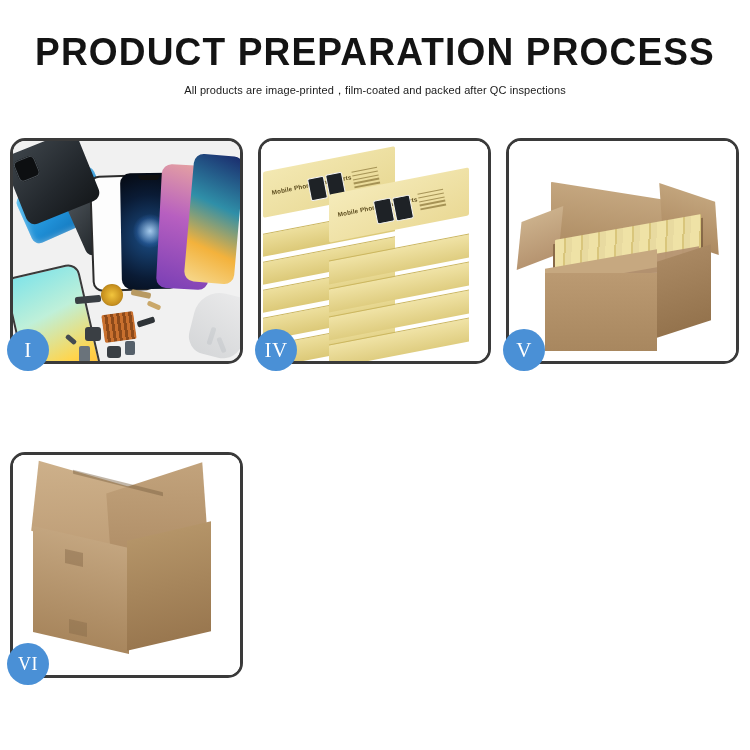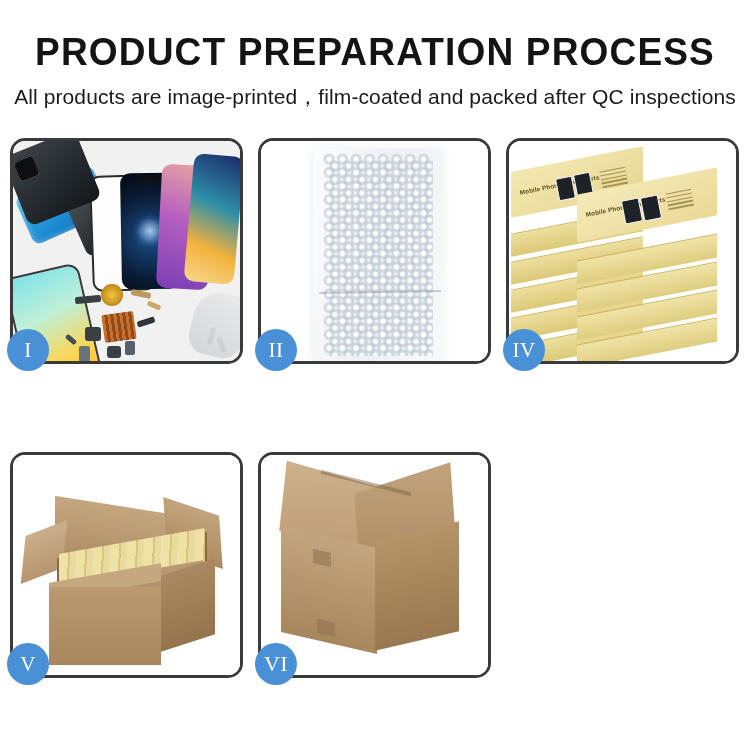--- a/index.html
+++ b/index.html
@@ -15,21 +15,21 @@
   .title{
     margin:0;padding-top:32px;
     font-family:"Liberation Sans", sans-serif;
     font-size:39px;font-weight:700;letter-spacing:1.2px;
     color:#141414;line-height:1.0;
     transform:scaleX(0.95);transform-origin:center top;
     white-space:nowrap;
   }
   .subtitle{
     margin:0;padding-top:12px;
-    font-size:21px;font-weight:400;color:#1a1a1a;
+    font-size:11px;font-weight:400;color:#1a1a1a;
     letter-spacing:0.1px;white-space:nowrap;
   }
 
   
   .grid{
     position:absolute;left:10px;top:138px;
     width:730px;height:540px;
     display:grid;
     grid-template-columns:233px 233px 233px;
     grid-template-rows:226px 226px;
@@ -54,21 +54,21 @@
   .badge{
     position:absolute;left:-6px;bottom:-10px;
     width:42px;height:42px;border-radius:50%;
     background:#4a90d6;
     display:flex;align-items:center;justify-content:center;
     color:#ffffff;
     font-family:"Liberation Serif", serif;
     font-size:21px;line-height:1;letter-spacing:0.5px;
     z-index:6;
   }
-  .badge.small{font-size:22px;}
+  .badge.small{font-size:18px;}
 
   
   .collage{position:absolute;inset:0;}
   .ph{position:absolute;border-radius:7px;}
   .ph-blue-flat{
     left:8px;top:38px;width:84px;height:52px;
     background:linear-gradient(160deg,#46b9ef 0%,#1f8fd6 55%,#0d6bb0 100%);
     border-radius:8px;transform:rotate(-24deg);
     box-shadow:inset 0 0 6px rgba(255,255,255,.45);
   }
@@ -370,31 +370,20 @@
           <div class="part p8"></div>
           <div class="part p9"></div>
           <div class="part p10"></div>
           <div class="part p11"></div>
           <div class="hand"></div>
         </div>
       </div>
       <div class="badge">I</div>
     </div>
 
-    <div class="panel">
-      <div class="panel-inner">
-        <div class="bw-wrap">
-          <div class="bw-sheet"></div>
-          <div class="bw-bubbles"></div>
-          <div class="bw-bubbles2"></div>
-          <div class="bw-seam"></div>
-        </div>
-      </div>
-      <div class="badge">II</div>
-    </div>
 
 
     <div class="panel">
       <div class="panel-inner">
         <div class="s4">
           <div class="stackA">
             <div class="lay" style="top:42px"></div>
             <div class="lay" style="top:70px"></div>
             <div class="lay" style="top:98px"></div>
             <div class="lay" style="top:126px"></div>

